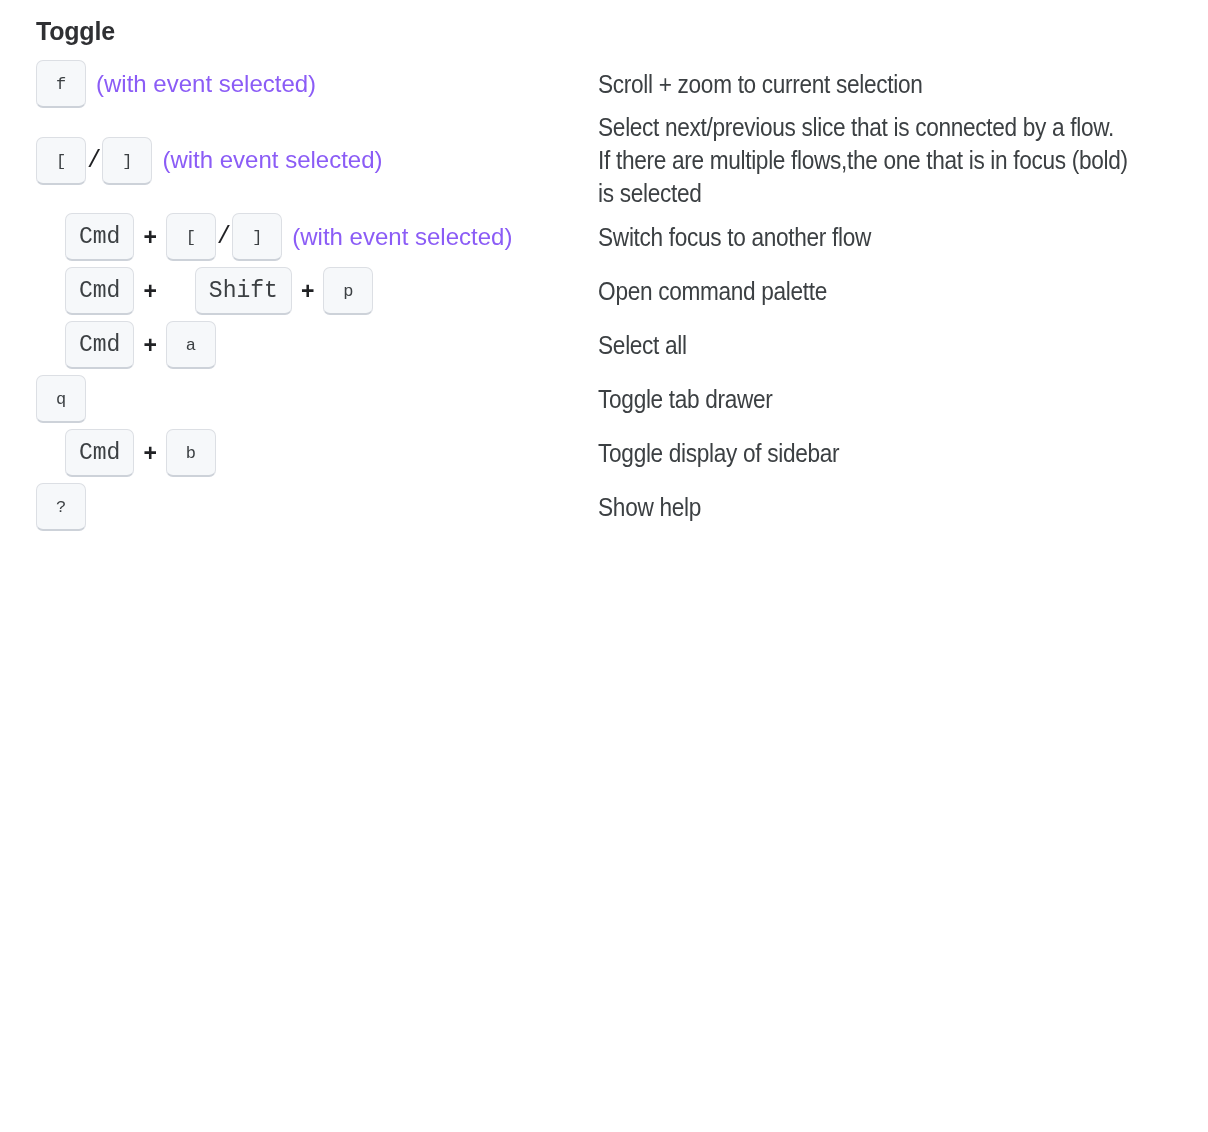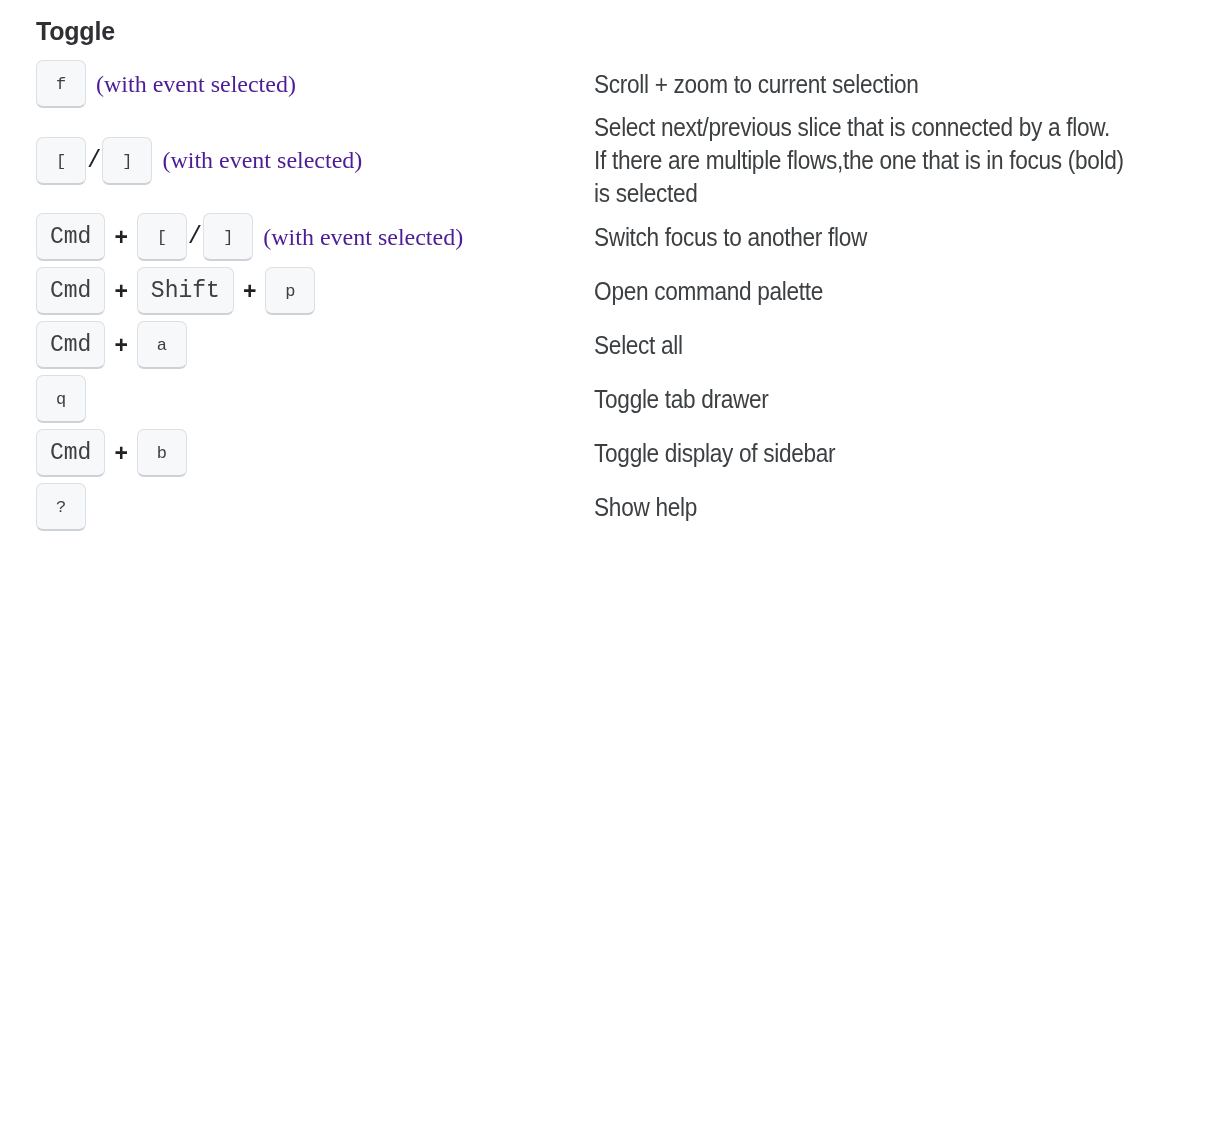--- a/index.html
+++ b/index.html
@@ -94,20 +94,21 @@
   
   .keycap.k-short {
     font-size: 17px;
     min-width: 50px;
     padding: 15px 6px 13px 6px;
   }
   
   .keycap.k-long {
     font-size: 23px;
     padding: 12px 13px 10px 13px;
+    margin-left: 29px;
   }
 
   .plus {
     display: inline-block;
     font-family: "Liberation Sans", sans-serif;
     font-size: 23px;
     font-weight: bold;
     color: #202124;
     vertical-align: middle;
     padding: 0 9px;
@@ -119,23 +120,23 @@
     font-family: "Liberation Mono", monospace;
     font-size: 24px;
     color: #202124;
     vertical-align: middle;
     padding: 0 1px;
     line-height: 1;
   }
 
   .qualifier {
     display: inline;
-    font-family: Liberation Serif, serif;
+    font-family: Liberation Sans, sans-serif;
     font-size: 24px;
-    color: #4c1d95;
+    color: #8b5cf6;
     vertical-align: middle;
     margin-left: 10px;
     line-height: 1.35;
   }
 
   .keygroup {
     display: inline;
     white-space: nowrap;
   }
 </style>

